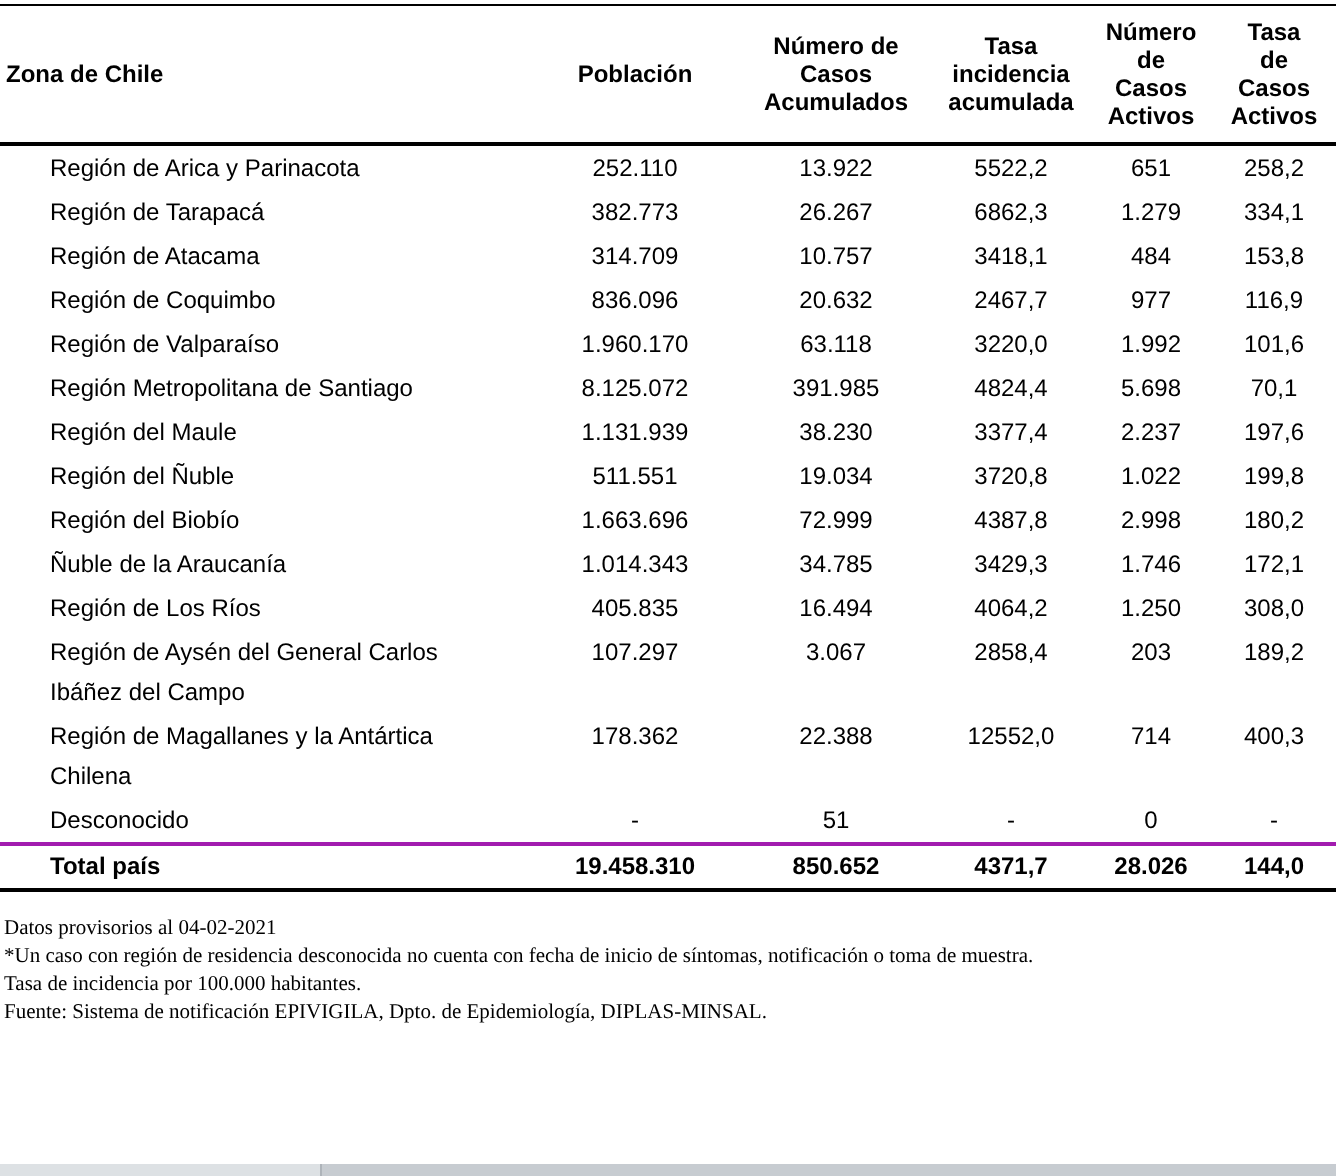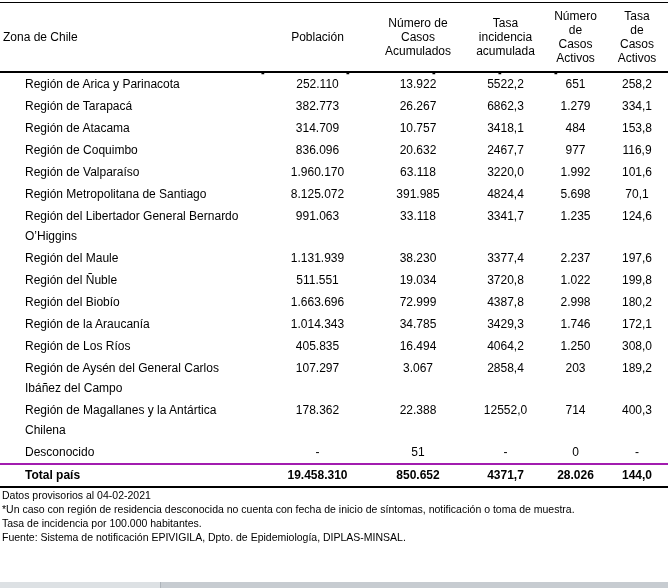--- a/index.html
+++ b/index.html
@@ -16,21 +16,21 @@
     color: #000000;
     overflow: hidden;
   }
   table.data-table {
     border-collapse: collapse;
     table-layout: fixed;
     width: 668px;
     margin-top: 2px;
   }
   table.data-table th {
-    font-weight: normal;
+    font-weight: bold;
     font-size: 12px;
     line-height: 14px;
     text-align: center;
     vertical-align: middle;
     height: 64px;
     padding: 2px 4px;
     border-top: 1px solid #000;
     border-bottom: 2px solid #000;
   }
   table.data-table th.zone-header {
@@ -67,25 +67,26 @@
     pointer-events: none;
   }
   .dash-marks span {
     position: absolute;
     top: -4px;
     font-size: 11px;
     font-weight: bold;
     color: #000;
   }
   .footnotes {
-    margin-top: 0;
+    margin-top: 12px;
     padding-left: 2px;
     font-size: 10.5px;
     line-height: 14px;
     white-space: nowrap;
+    font-family: Liberation Serif, serif;
   }
   .scrollbar {
     position: absolute;
     left: 0;
     bottom: 0;
     width: 668px;
     height: 6px;
     background: #dde1e4;
   }
   .scrollbar .thumb {
@@ -165,28 +166,20 @@
   </tr>
         <tr>
     <td class="region">Región Metropolitana de Santiago</td>
     <td>8.125.072</td>
     <td>391.985</td>
     <td>4824,4</td>
     <td>5.698</td>
     <td>70,1</td>
   </tr>
         <tr>
-    <td class="region">Región del Libertador General Bernardo O’Higgins</td>
-    <td>991.063</td>
-    <td>33.118</td>
-    <td>3341,7</td>
-    <td>1.235</td>
-    <td>124,6</td>
-  </tr>
-        <tr>
     <td class="region">Región del Maule</td>
     <td>1.131.939</td>
     <td>38.230</td>
     <td>3377,4</td>
     <td>2.237</td>
     <td>197,6</td>
   </tr>
         <tr>
     <td class="region">Región del Ñuble</td>
     <td>511.551</td>
@@ -197,21 +190,21 @@
   </tr>
         <tr>
     <td class="region">Región del Biobío</td>
     <td>1.663.696</td>
     <td>72.999</td>
     <td>4387,8</td>
     <td>2.998</td>
     <td>180,2</td>
   </tr>
         <tr>
-    <td class="region">Región de la Araucanía</td>
+    <td class="region">Ñuble de la Araucanía</td>
     <td>1.014.343</td>
     <td>34.785</td>
     <td>3429,3</td>
     <td>1.746</td>
     <td>172,1</td>
   </tr>
         <tr>
     <td class="region">Región de Los Ríos</td>
     <td>405.835</td>
     <td>16.494</td>

